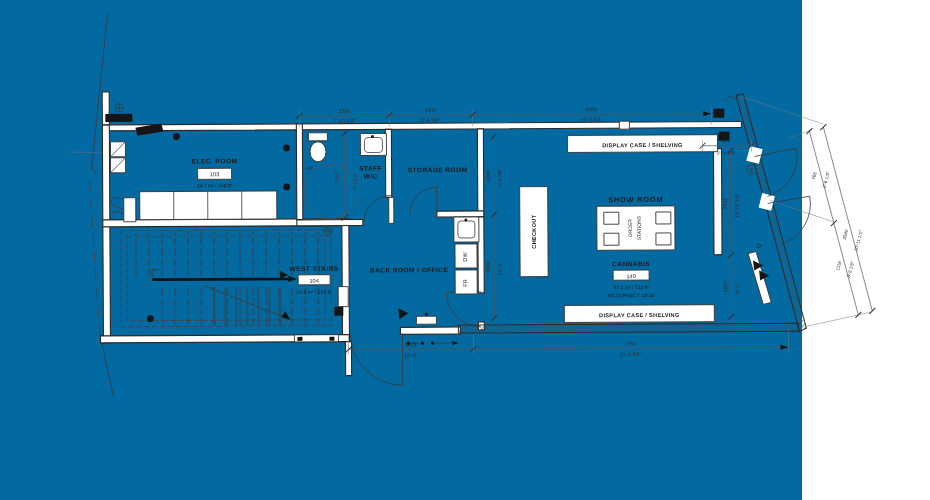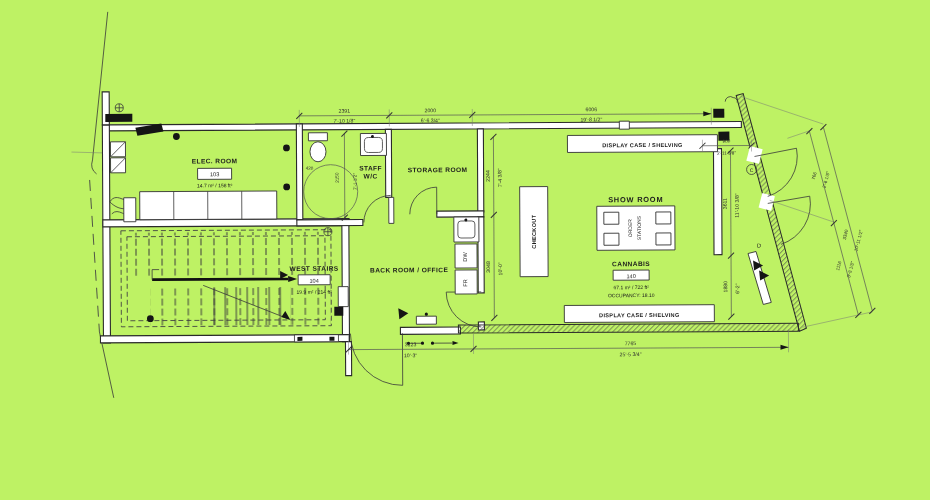--- a/index.html
+++ b/index.html
@@ -1,16 +1,16 @@
 <!DOCTYPE html>
 <html><head>
 <meta charset="utf-8">
 <style>
   html,body{margin:0;padding:0;background:#fff;width:930px;height:500px;overflow:hidden;}
-  .plan-wrap{position:relative;width:930px;height:500px;background:#bef264;}
+  .plan-wrap{position:relative;width:802px;height:500px;background:#0369a1;}
   svg{position:absolute;left:0;top:0;transform:rotate(-0.3deg);}
   text{font-family:"Liberation Sans","DejaVu Sans",sans-serif;fill:#1c1c1c;}
   .rname{font-size:6.6px;font-weight:bold;letter-spacing:.4px;text-anchor:middle;}
   .rbig{font-size:7.4px;font-weight:bold;letter-spacing:.8px;text-anchor:middle;}
   .rnum{font-size:5.6px;text-anchor:middle;}
   .rarea{font-size:5px;text-anchor:middle;}
   .dim{font-size:5.2px;text-anchor:middle;fill:#2e2e2e;}
   .dimsm{font-size:4.6px;text-anchor:middle;fill:#2e2e2e;}
   .fixt{font-size:5.6px;font-weight:bold;text-anchor:middle;letter-spacing:.3px;}
   .wall{fill:#ffffff;stroke:#2a2a2a;stroke-width:1.1;}

